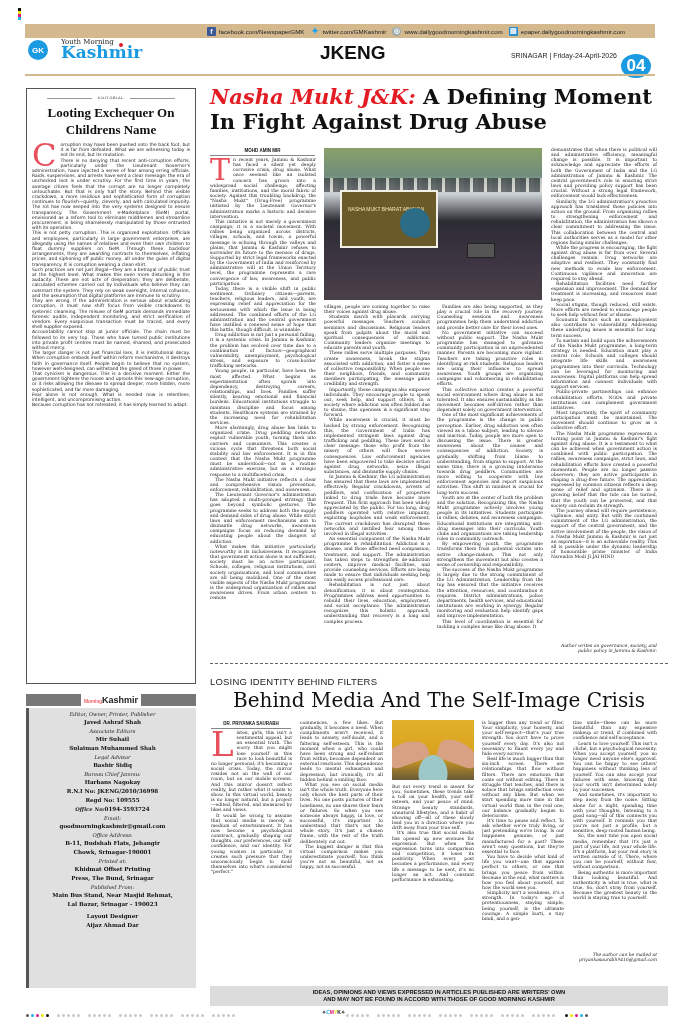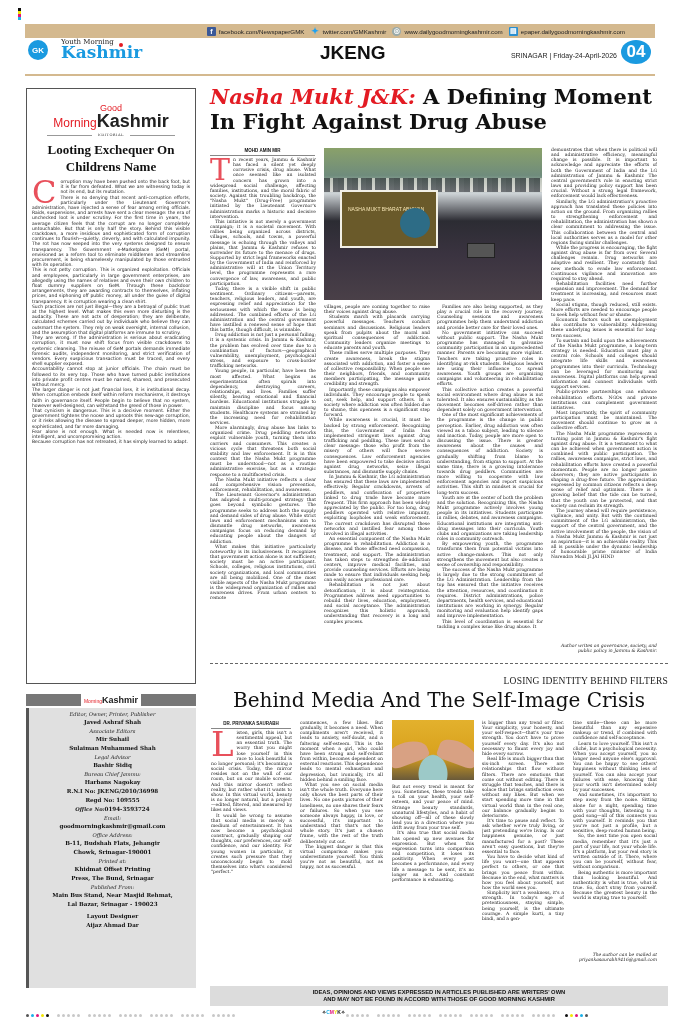--- a/index.html
+++ b/index.html
@@ -16,21 +16,21 @@
   .ico.web { background: #9aa; border-radius: 50%; }
   .ico.ep { background: #2a8fd0; }
 
   .masthead { position: absolute; left: 25px; top: 38px; width: 630px; height: 22px; }
   .logo-circle { position: absolute; left: 3px; top: 2px; width: 20px; height: 20px; border-radius: 50%; background: #1a9ae0; color: #fff; font-family: "Liberation Sans", sans-serif; font-size: 8px; font-weight: bold; display: flex; align-items: center; justify-content: center; }
   .logo-gm { position: absolute; left: 36px; top: 0; font-family: "DejaVu Serif", serif; font-size: 7px; color: #222; }
   .logo-kashmir { position: absolute; left: 36px; top: 6px; font-family: "DejaVu Serif", serif; font-size: 17px; font-weight: bold; color: #1a9ae0; line-height: 17px; }
   .logo-kashmir .dot { position: absolute; left: 58px; top: -1px; width: 4px; height: 4px; border-radius: 50%; background: #e31b23; }
   .section-label { position: absolute; left: 295px; top: 4px; font-family: "Liberation Sans", sans-serif; font-weight: bold; font-size: 19px; letter-spacing: 0; color: #111; }
   .dateline { position: absolute; right: 38px; top: 14px; font-family: "Liberation Sans", sans-serif; font-size: 7px; color: #222; }
-  .page-no { position: absolute; right: 4px; top: 2px; width: 30px; height: 24px; border-radius: 50%; background: #1a9ae0; color: #fff; font-family: "Liberation Sans", sans-serif; font-weight: bold; font-size: 17px; display: flex; align-items: center; justify-content: center; }
+  .page-no { position: absolute; right: 4px; top: 16px; width: 30px; height: 24px; border-radius: 50%; background: #1a9ae0; color: #fff; font-family: "Liberation Sans", sans-serif; font-weight: bold; font-size: 17px; display: flex; align-items: center; justify-content: center; }
   .mast-rule { position: absolute; left: 25px; top: 74px; width: 630px; height: 2px; background: #d4b98f; }
 
   
   .ed-box { position: absolute; left: 26px; top: 88px; width: 170px; height: 596px; border: 1px solid #555; padding: 4px 5px; }
   .ed-logo { text-align: center; margin-top: 6px; line-height: 13px; }
   .ed-logo .gm { font-family: "Liberation Sans", sans-serif; font-size: 9px; color: #e31b23; }
   .ed-logo .k { font-family: "Liberation Sans", sans-serif; font-weight: bold; font-size: 18px; color: #222; }
   .ed-logo .m { font-family: "Liberation Sans", sans-serif; font-size: 12px; color: #e31b23; }
   .ed-tag { text-align: center; font-size: 3.6px; letter-spacing: 0.5px; color: #333; margin: 3px 0 4px; border-top: 0; position: relative; }
   .ed-tag::before, .ed-tag::after { content: ""; position: absolute; top: 50%; width: 45px; height: 0.6px; background: #999; }
@@ -59,21 +59,21 @@
   .dropcap-t { float: left; font-size: 30px; line-height: 24px; color: #e8505b; margin: 1px 3px 0 0; }
   .photo1 { position: absolute; left: 324px; top: 148px; width: 218px; height: 152px; background: linear-gradient(180deg, #8aa16a 0%, #6f8c7c 18%, #cdd3d6 30%, #2c2c33 48%, #3a3340 70%, #4a4048 100%); overflow: hidden; }
   .photo1 .banner { position: absolute; left: 16px; top: 42px; width: 98px; height: 58px; background: #6a5a2a; border: 2px solid #f2f0e6; }
   .photo1 .banner .txt { position: absolute; left: 6px; top: 14px; font-family: "Liberation Sans", sans-serif; font-size: 5px; color: #f7e6b5; line-height: 6px; }
   .photo1 .banner .circ { position: absolute; right: 6px; top: 16px; width: 30px; height: 30px; border-radius: 50%; background: #2d6c86; }
   .photo1 .phone { position: absolute; left: 143px; top: 95px; width: 28px; height: 15px; background: #555; border: 1px solid #222; }
   .photo1 .crowd { position: absolute; left: 0; top: 30px; width: 100%; height: 14px; background: repeating-linear-gradient(90deg, #1e1e24 0 6px, #efe8e0 6px 9px, #2a2a30 9px 14px); opacity: .55; }
 
   .dashed { position: absolute; left: 210px; width: 458px; height: 0; border-top: 1.2px dashed #666; }
 
-  .kicker2 { position: absolute; left: 210px; top: 676px; width: 458px; text-align: right; font-family: Liberation Serif, serif; font-size: 9.5px; color: #222; letter-spacing: 0.2px; }
+  .kicker2 { position: absolute; left: 210px; top: 676px; width: 458px; text-align: left; font-family: Liberation Sans, sans-serif; font-size: 9.5px; color: #222; letter-spacing: 0.2px; }
   .headline2 { position: absolute; left: 210px; top: 688px; width: 458px; text-align: center; font-family: "DejaVu Serif", serif; font-size: 20px; line-height: 24px; color: #111; }
   .byline2 { position: absolute; left: 211px; top: 721px; width: 80px; text-align: center; font-family: "Liberation Sans", sans-serif; font-weight: bold; font-size: 4.5px; border-bottom: 0.6px solid #888; padding-bottom: 2px; }
   .dropcap-l { float: left; font-size: 34px; line-height: 28px; color: #e8505b; margin: 0 3px 0 0; }
   .photo2 { position: absolute; left: 392px; top: 720px; width: 82px; height: 60px; background: radial-gradient(ellipse at 50% 90%, #9cc9c8 0 14px, transparent 15px), linear-gradient(180deg, #e3b12d 0%, #d8a11d 60%, #6a5a3a 100%); overflow: hidden; }
   .photo2 .hand { position: absolute; width: 40px; height: 22px; background: #d8a183; border-radius: 40% 60% 20% 20%; top: 22px; }
   .photo2 .hand.l { left: -4px; transform: rotate(-20deg); }
   .photo2 .hand.r { right: -4px; transform: rotate(20deg); }
 
   .disclaimer { position: absolute; left: 210px; top: 986px; width: 458px; height: 20px; background: #dcdcdc; text-align: center; font-family: "Liberation Sans", sans-serif; font-weight: bold; font-size: 5.8px; line-height: 7px; padding-top: 3px; color: #111; }
   .dots-row { position: absolute; top: 1012px; height: 6px; display: flex; gap: 2px; align-items: center; }
@@ -117,24 +117,20 @@
   <div class="logo-circle">GK</div>
   <div class="logo-gm">Youth Morning</div>
   <div class="logo-kashmir"><span>Kashmir</span><span class="dot"></span></div>
   <div class="section-label">JKENG</div>
   <div class="dateline">SRINAGAR | Friday-24-April-2026</div>
   <div class="page-no">04</div>
 </div>
 <div class="mast-rule"></div>
 
 <div class="ed-box">
-  <div class="ed-logo">
-    <span class="gm">Good</span><br>
-    <span class="m">Morning</span><span class="k">Kashmir</span>
-  </div>
   <div class="ed-tag">EDITORIAL</div>
   <div class="ed-title">Looting Exchequer On Childrens Name</div>
   <div class="ed-body">
     <span class="dropcap-red">C</span>
     <p>orruption may have been pushed onto the back foot, but it is far from defeated. What we are witnessing today is not its end, but its mutation.</p>
     <p>There is no denying that recent anti-corruption efforts, particularly under the Lieutenant Governor's administration, have injected a sense of fear among erring officials. Raids, suspensions, and arrests have sent a clear message: the era of unchecked loot is under scrutiny. For the first time in years, the average citizen feels that the corrupt are no longer completely untouchable. But that is only half the story. Behind this visible crackdown, a more insidious and sophisticated form of corruption continues to flourish—quietly, cleverly, and with calculated impunity. The rot has now seeped into the very systems designed to ensure transparency. The Government e-Marketplace (GeM) portal, envisioned as a reform tool to eliminate middlemen and streamline procurement, is being shamelessly manipulated by those entrusted with its operation.</p>
     <p>This is not petty corruption. This is organized exploitation. Officials and employees, particularly in large government enterprises, are allegedly using the names of relatives and even their own children to float dummy suppliers on GeM. Through these backdoor arrangements, they are awarding contracts to themselves, inflating prices, and siphoning off public money, all under the guise of digital transparency. It is corruption wearing a clean shirt.</p>
     <p>Such practices are not just illegal—they are a betrayal of public trust at the highest level. What makes this even more disturbing is the audacity. These are not acts of desperation; they are deliberate, calculated schemes carried out by individuals who believe they can outsmart the system. They rely on weak oversight, internal collusion, and the assumption that digital platforms are immune to scrutiny.</p>
     <p>They are wrong. If the administration is serious about eradicating corruption, it must now shift focus from visible crackdowns to systemic cleansing. The misuse of GeM portals demands immediate forensic audits, independent monitoring, and strict verification of vendors. Every suspicious transaction must be traced, and every shell supplier exposed.</p>
     <p>Accountability cannot stop at junior officials. The chain must be followed to its very top. Those who have turned public institutions into private profit centres must be named, shamed, and prosecuted without mercy.</p>

